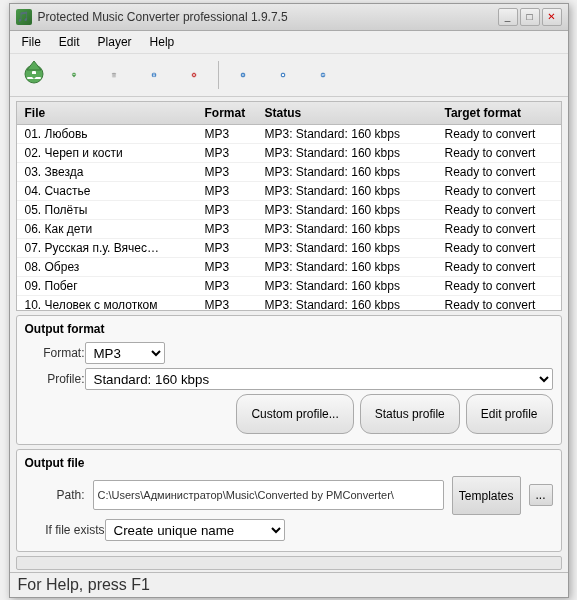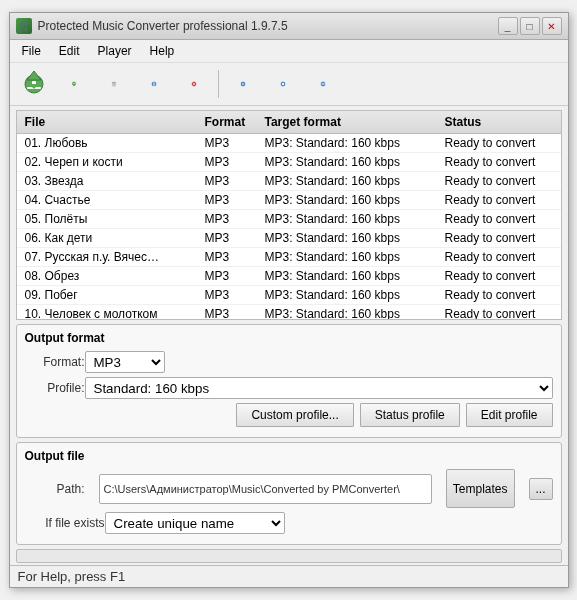--- a/index.html
+++ b/index.html
@@ -166,42 +166,42 @@
 
     .button-row {
       display: flex;
       gap: 6px;
       justify-content: flex-end;
       margin: 4px 0;
     }
     button {
       background: linear-gradient(to bottom, #f8f8f8, #e0e0e0);
       border: 1px solid #aaa;
-      border-radius: 1px;
+      border-radius: 11px;
       padding: 3px 14px;
       cursor: pointer;
       font-size: 12px;
-      height: 24px;
+      height: 40px;
     }
 
     .divider-section {
       border: 1px solid #bbb;
       border-radius: 3px;
       padding: 6px 8px;
       margin: 4px 6px;
       background: #f8f8f8;
     }
     .divider-title {
       font-weight: bold;
       margin-bottom: 6px;
     }
     .path-row {
       display: flex;
       align-items: center;
-      gap: 14px;
+      gap: 8px;
       margin-bottom: 4px;
     }
     .path-input {
       flex: 1;
       border: 1px solid #aaa;
       padding: 2px 4px;
       background: white;
       border-radius: 2px;
       height: 30px;
       font-size: 12px;
@@ -235,21 +235,21 @@
       height: 14px;
       background: #e8e8e8;
       border: 1px solid #bbb;
       margin: 2px 6px;
       border-radius: 2px;
     }
     .status-bar {
       background: #f0f0f0;
       border-top: 1px solid #bbb;
       padding: 3px 8px;
-      font-size: 13px;
+      font-size: 16px;
       color: #333;
     }
   </style>
 </head>
 <body>
 
 <div class="window">
 
   <div class="title-bar">
     <div class="title-bar-left">
@@ -333,22 +333,22 @@
         <polygon points="9,10 17,15 9,20" fill="white"></polygon>
         <rect x="18" y="10" width="3" height="10" rx="1" fill="white"></rect>
       </svg>
     </button>
   </div>
 
   <div class="file-list-container">
     <div class="file-list-header">
       <div>File</div>
       <div>Format</div>
+      <div>Status</div>
       <div>Target format</div>
-      <div>Status</div>
     </div>
     <div id="file-rows-container">
         <div class="file-list-row">
     <div>01. Любовь</div>
     <div>MP3</div>
     <div>MP3: Standard: 160 kbps</div>
     <div>Ready to convert</div>
   </div>
         <div class="file-list-row">
     <div>02. Череп и кости</div>

